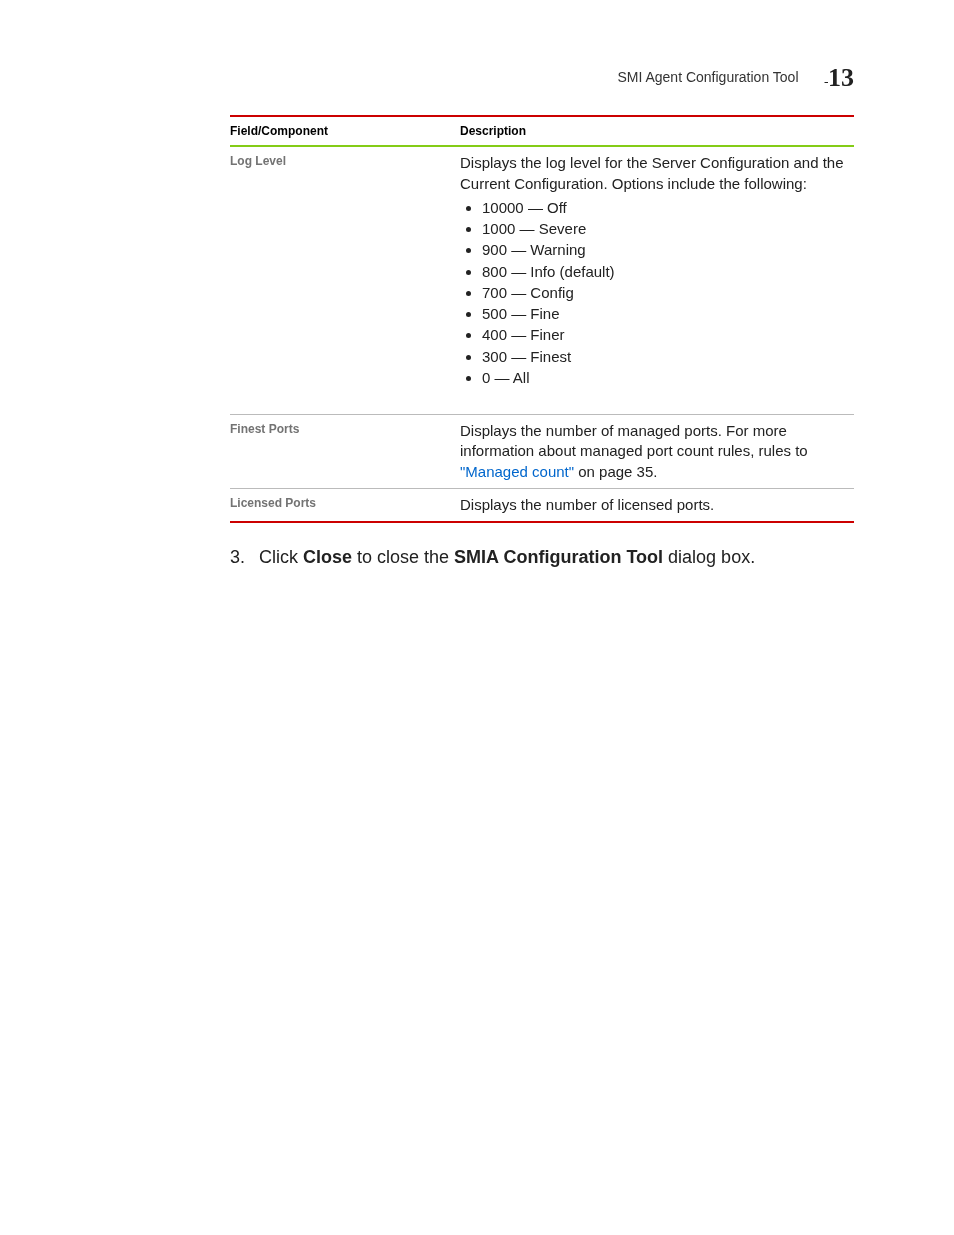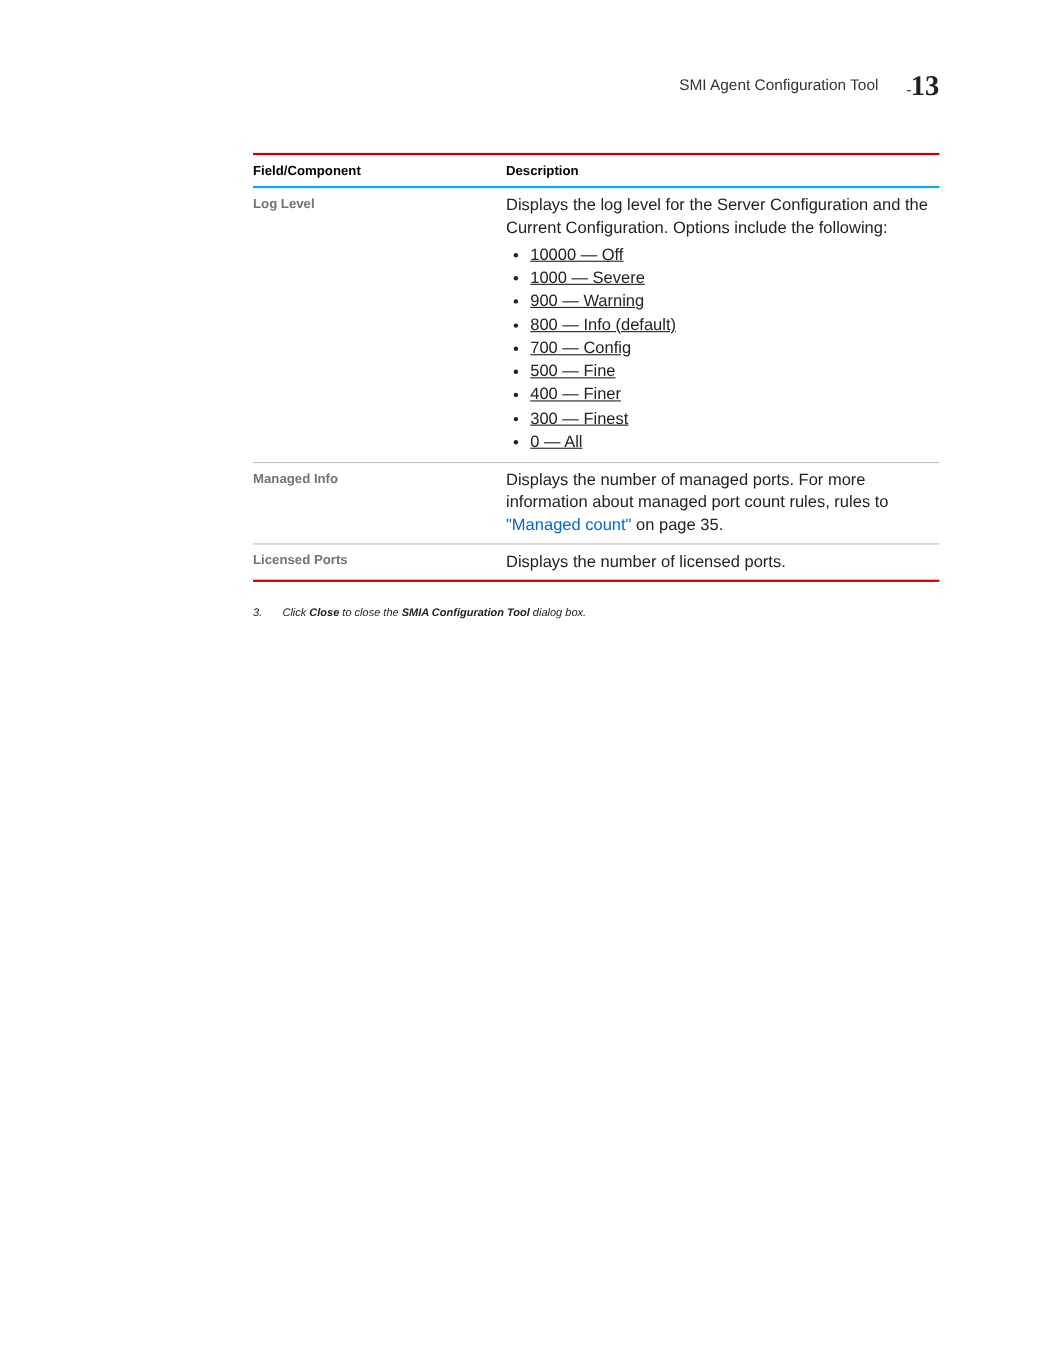--- a/index.html
+++ b/index.html
@@ -14,21 +14,21 @@
   }
   .page {
     width: 954px;
     height: 1235px;
     position: relative;
     padding: 60px 100px 50px 100px;
   }
   .header {
     text-align: right;
     padding-right: 0;
-    margin-bottom: 44px;
+    margin-bottom: 20px;
     white-space: nowrap;
     text-decoration: underline;
   }
   .header-title {
     font-size: 14px;
     color: #333;
     display: inline-block;
     vertical-align: middle;
     margin-right: 26px;
   }
@@ -41,21 +41,21 @@
   }
   .content {
     margin-left: 130px;
   }
   table.ref {
     width: 100%;
     border-collapse: collapse;
   }
   table.ref thead tr {
     border-top: 2px solid #cc0000;
-    border-bottom: 2px solid #0ea5e9;
+    border-bottom: 2px solid #84cc16;
   }
   table.ref th {
     text-align: left;
     font-weight: bold;
     padding: 6px 4px 6px 0;
     font-size: 12px;
     color: #000;
   }
   table.ref th.col-field { width: 230px; }
   table.ref tbody tr { border-bottom: 1px solid #bbb; }
@@ -65,32 +65,30 @@
     padding: 6px 4px 6px 0;
     font-size: 15px;
     color: #222;
   }
   table.ref td.field {
     font-weight: bold;
     color: #737373;
     font-size: 12px;
   }
   .desc ul {
-    margin: 4px 0 2px 0;
+    margin: 4px 0 20px 0;
     padding-left: 22px;
-    text-decoration: underline;
   }
   .desc li { margin: 0 0 1px 0; }
   .link {
     color: #0066cc;
   }
   .step {
     margin-top: 22px;
-    font-size: 10px;
-    font-style: italic;
+    font-size: 18px;
   }
   .step-num {
     display: inline-block;
     width: 24px;
   }
   .step b { font-weight: bold; }
 </style>
 </head>
 <body>
 
@@ -122,21 +120,21 @@
               <li>800 — Info (default)</li>
               <li>700 — Config</li>
               <li>500 — Fine</li>
               <li>400 — Finer</li>
               <li>300 — Finest</li>
               <li>0 — All</li>
             </ul>
           </td>
         </tr>
         <tr>
-          <td class="field">Managed Info</td>
+          <td class="field">Finest Ports</td>
           <td class="desc">
             <span>Displays the number of managed ports. For more information about managed port count rules, rules to </span><span class="link">"Managed count"</span><span> on page 35.</span>
           </td>
         </tr>
         <tr>
           <td class="field">Licensed Ports</td>
           <td class="desc">Displays the number of licensed ports.</td>
         </tr>
       </tbody>
     </table>

